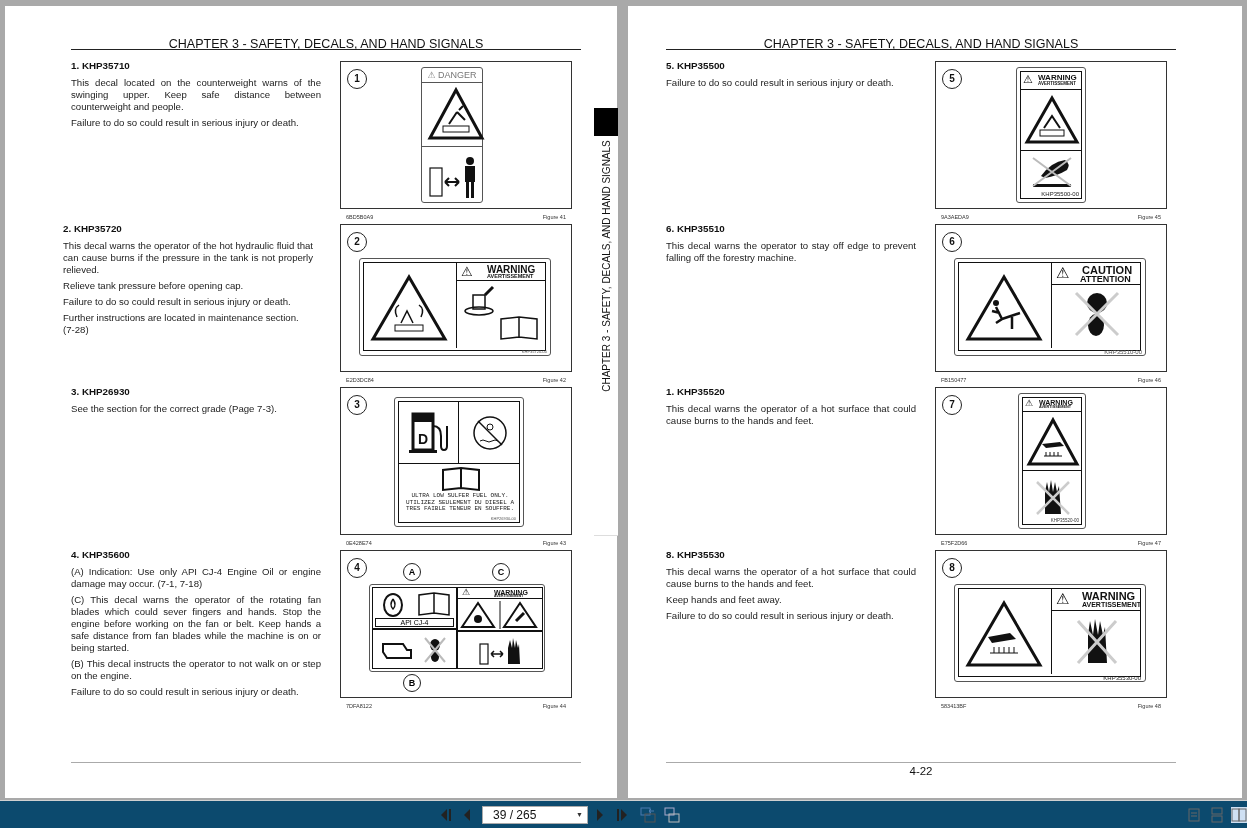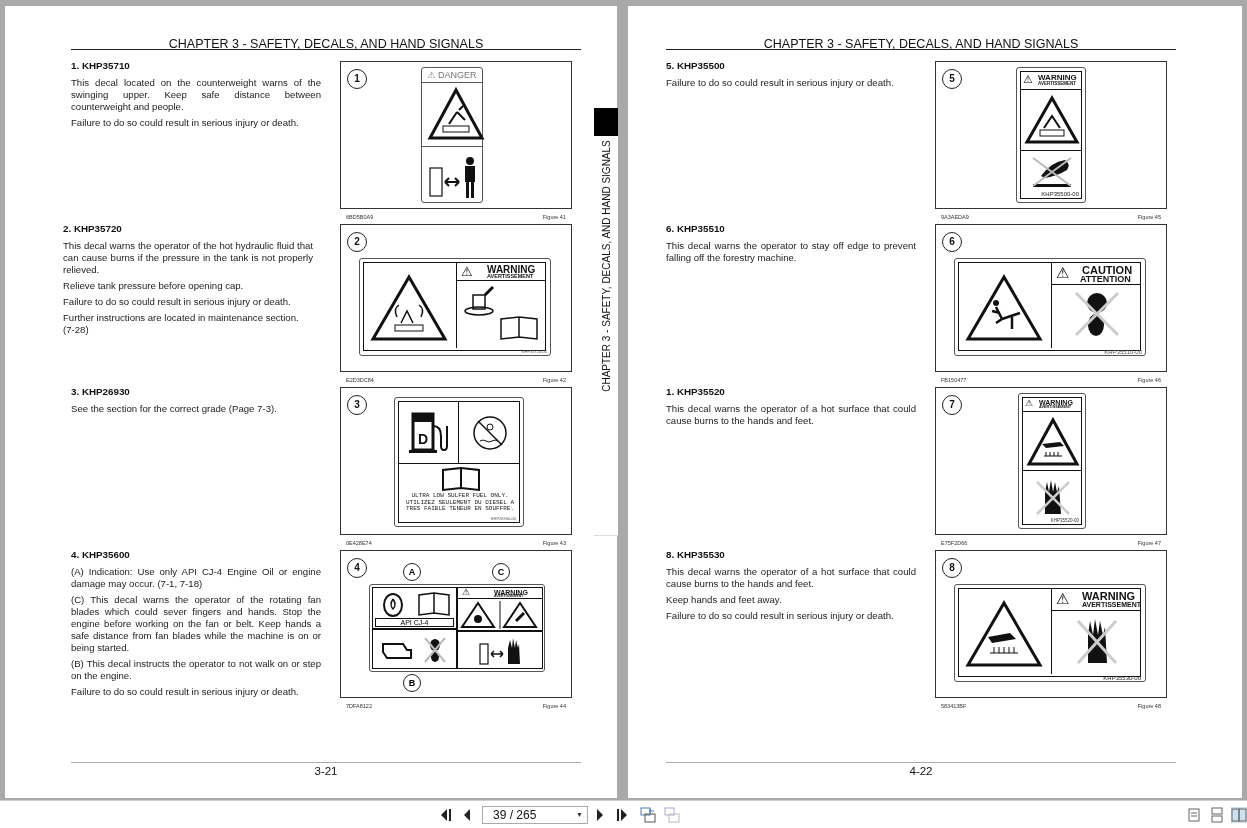--- a/index.html
+++ b/index.html
@@ -17,21 +17,21 @@
   .fig .num { position: absolute; left: 6px; top: 7px; width: 20px; height: 20px; border: 1.3px solid #222; border-radius: 50%; font-size: 10px; font-weight: bold; text-align: center; line-height: 18px; color: #111; }
   .figcap { position: absolute; width: 232px; font-size: 5.5px; color: #333; }
   .figcap .code { position: absolute; left: 6px; }
   .figcap .fnum { position: absolute; right: 6px; }
   .foot-line { position: absolute; top: 756px; height: 1px; background: #aaa; }
   .pagenum { position: absolute; top: 759px; font-size: 11.5px; color: #111; text-align: center; }
   .tab-black { position: absolute; left: 594px; top: 108px; width: 24px; height: 28px; background: #000; }
   .tab-strip { position: absolute; left: 594px; top: 136px; width: 24px; height: 400px; background: #fff; border-bottom: 1px solid #ddd; }
   .tab-text { position: absolute; left: 594px; top: 136px; width: 24px; height: 260px; }
   .tab-text span { position: absolute; left: 12px; top: 130px; transform: translate(-50%,-50%) rotate(-90deg); white-space: nowrap; font-size: 10px; color: #111; }
-  .toolbar { position: absolute; left: 0; top: 800px; width: 1247px; height: 28px; background: #ffffff; border-top: 1px solid #d0d0d0; }
+  .toolbar { position: absolute; left: 0; top: 800px; width: 1247px; height: 28px; background: #0c4a6e; border-top: 1px solid #d0d0d0; }
   .tb-btn { position: absolute; top: 6px; width: 16px; height: 16px; display: flex; align-items: center; justify-content: center; font-size: 12px; color: #222; cursor: pointer; }
   .page-box { position: absolute; left: 482px; top: 5px; width: 106px; height: 18px; border: 1px solid #aaa; background: #fff; font-size: 12px; color: #111; padding-left: 10px; line-height: 16px; }
   .page-box .caret { position: absolute; right: 4px; top: 0; font-size: 7px; color: #333; }
   .view-btn { position: absolute; top: 6px; width: 16px; height: 16px; }
   .view-btn.active { background: #cfe0f3; }
   .decal { position: absolute; border: 1.5px solid #555; border-radius: 3px; background: #fff; }
   .dk { position: absolute; border: 1.5px solid #111; background: #fff; }
   .label-warn { position: absolute; font-weight: bold; color: #111; text-align: center; line-height: 1; }
   .small-code { position: absolute; font-size: 4px; color: #555; }
   .circ { position: absolute; width: 18px; height: 18px; border: 1.2px solid #222; border-radius: 50%; font-size: 9px; font-weight: bold; text-align: center; line-height: 16px; background: #fff; }
@@ -206,21 +206,20 @@
           </svg>
         </div>
       </div>
     </div>
     <div class="figcap" style="left:335px;top:697px;">
       <span class="code">7DFA8122</span>
       <span class="fnum">Figure 44</span>
     </div>
 
     <div class="foot-line" style="left:66px;width:510px;"></div>
-    <div class="pagenum" style="left:66px;width:510px;">3-21</div>
   </div>
 
   <div class="tab-black"></div>
   <div class="tab-strip"></div>
   <div class="tab-text">
     <span>CHAPTER 3 - SAFETY, DECALS, AND HAND SIGNALS</span>
   </div>
 
   <div class="page right">
     <div class="hdr" style="left:38px;width:510px;">CHAPTER 3 - SAFETY, DECALS, AND HAND SIGNALS</div>

